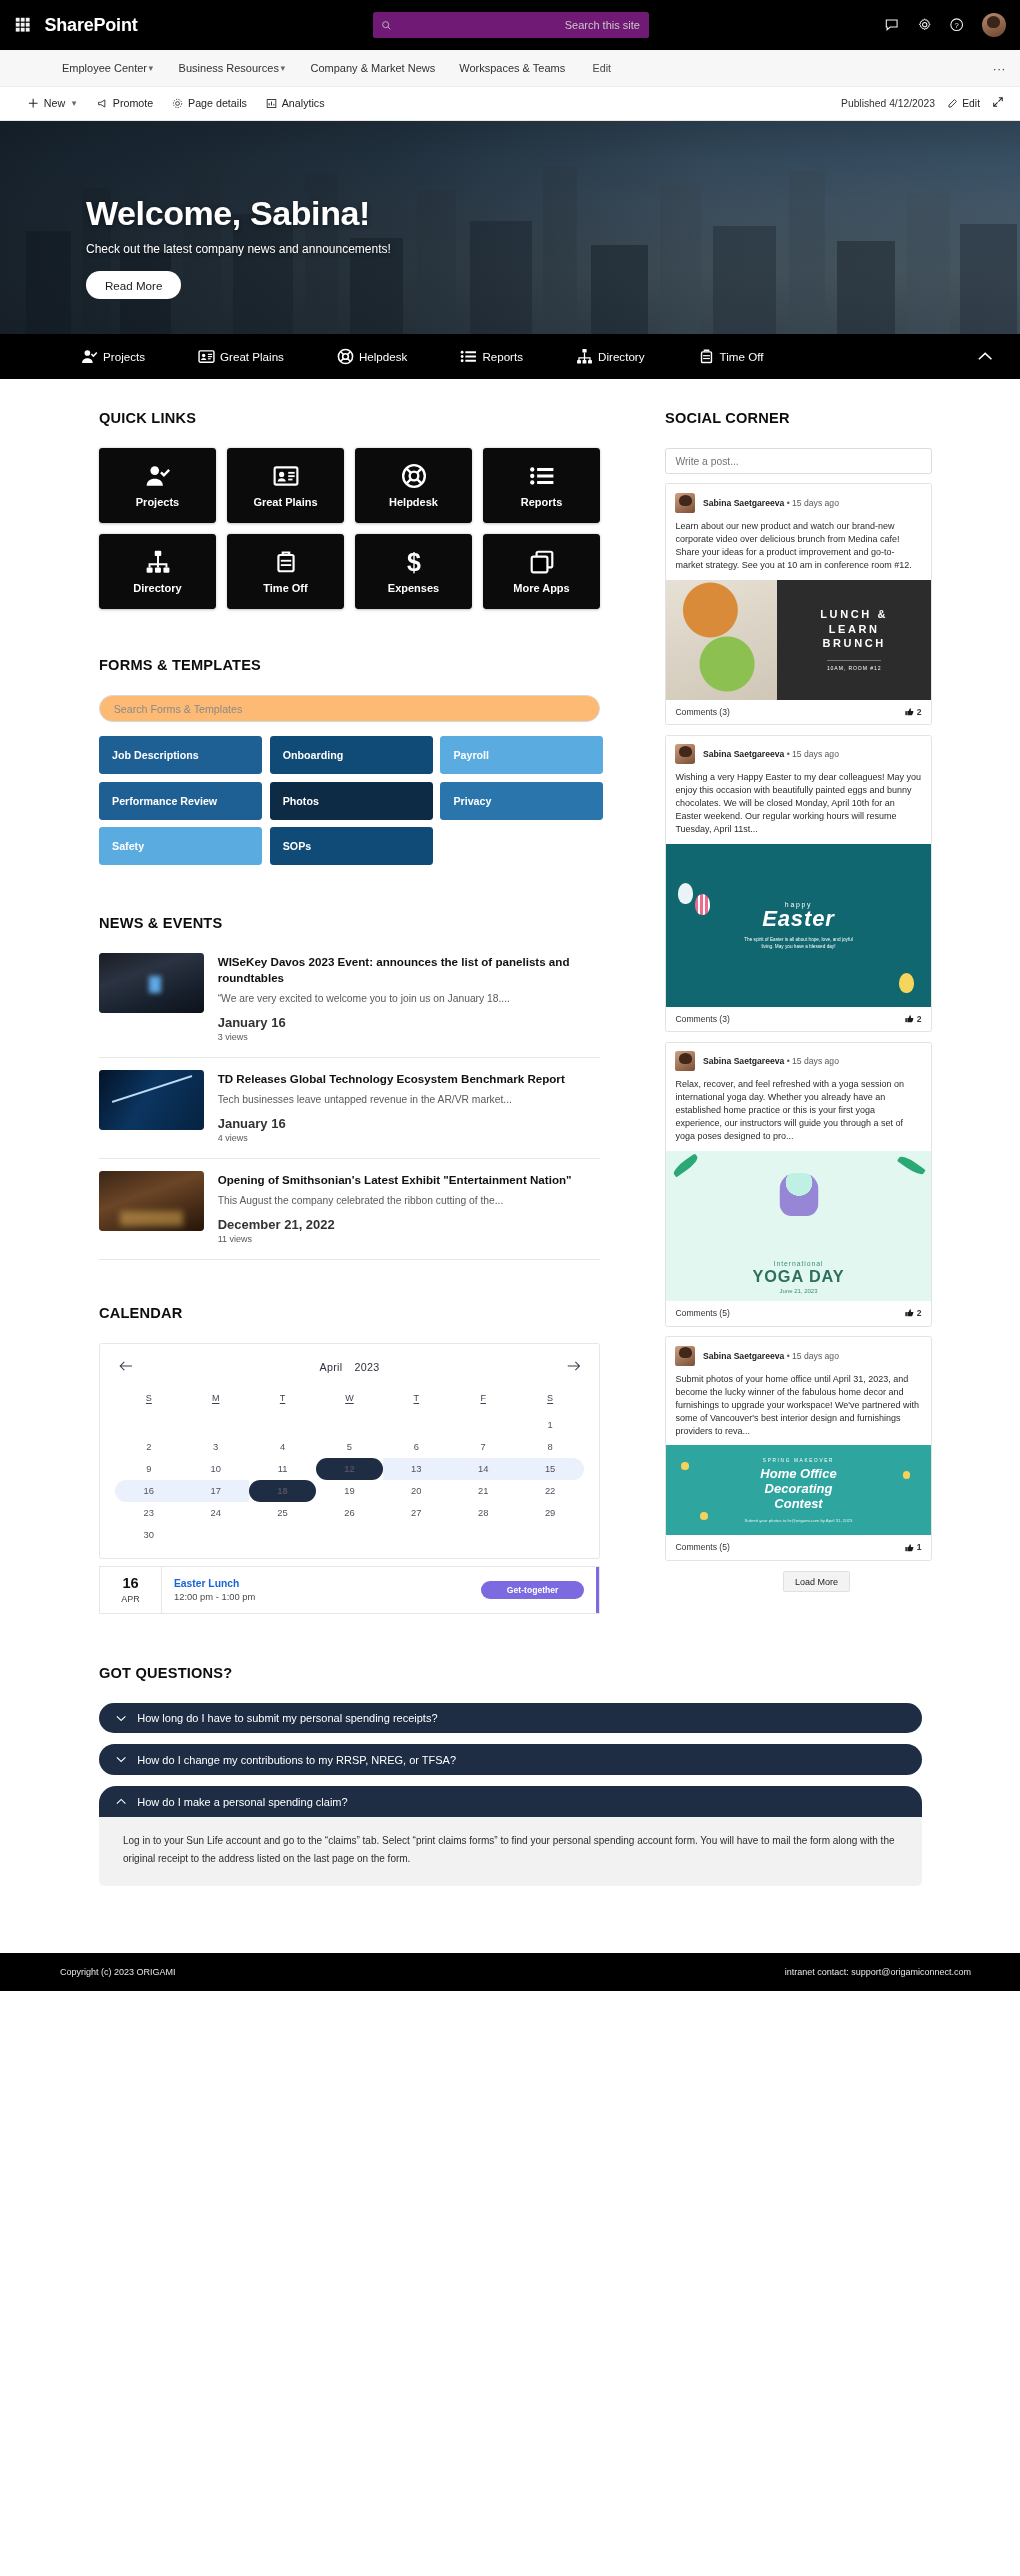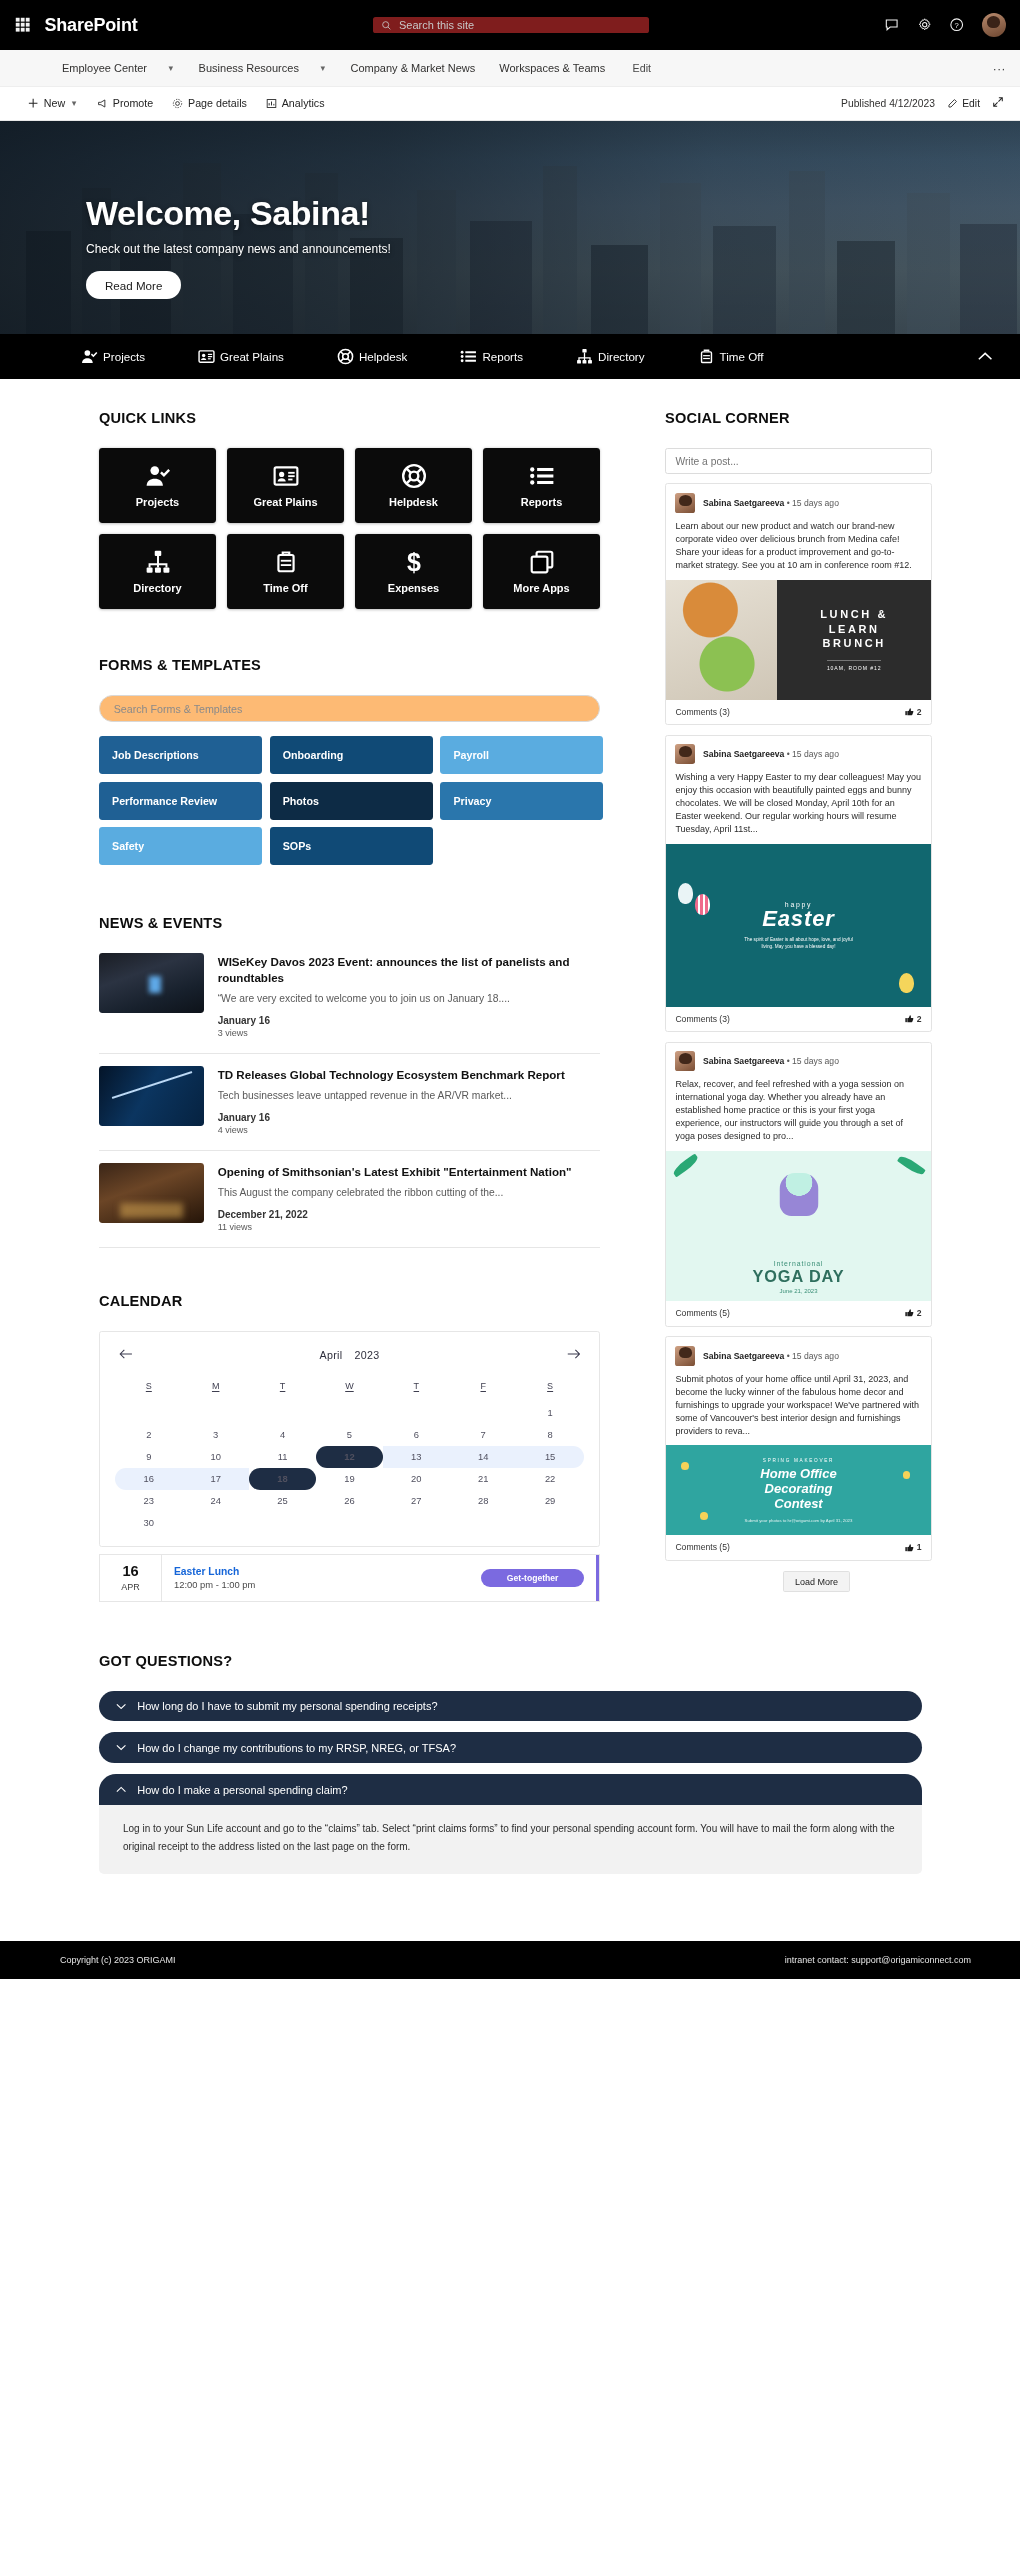--- a/index.html
+++ b/index.html
@@ -24,30 +24,31 @@
     font-size: 18px;
     font-weight: bold;
     letter-spacing: -0.2px;
     color: #fff;
     margin-left: 13.7px;
   }
   .suite-search {
     margin-left: auto;
     margin-right: auto;
     width: 276px;
-    height: 16px;
-    background: #7f1d1d;
+    height: 26px;
+    background: #701a75;
     border-radius: 2.6px;
     display: flex;
     align-items: center;
     padding: 0 8.6px;
     gap: 6.9px;
     position: absolute;
     left: 50%;
     transform: translateX(-50%);
+    justify-content: space-between;
   }
   .suite-search .ph {
     color: #c8c8c8;
     font-size: 11px;
   }
   .suite-right {
     margin-left: auto;
     display: flex;
     align-items: center;
     gap: 17px;
@@ -72,21 +73,21 @@
     display: flex;
     align-items: center;
     padding-left: 50px;
     gap: 0;
     border-bottom: 0.9px solid #eee;
     font-size: 11px;
   }
   .sitenav .nv {
     padding: 6px 12px;
     height: 37px;
-    display: flex; align-items: center; gap: 20px;
+    display: flex; align-items: center; gap: 0;
     color: #323130;
     cursor: pointer;
   }
   .sitenav .nv.edit { color: #474747; font-size: 10.7px; padding-left: 15.4px;}
   .chev { font-size: 7.7px; color: #666; }
   .sitenav-right { margin-left:auto; padding-right: 15.4px; color:#444; font-size:13px;}
 
   
   .cmdbar {
     height: 34px;
@@ -272,21 +273,21 @@
   .thumb-b { background: linear-gradient(120deg,#041428 0%, #0b3560 45%, #062240 100%); }
   .thumb-b::after{content:"";position:absolute;left:10%;top:30%;width:80%;height:1.7px;background:#bcd9f5;transform:rotate(-18deg);filter:blur(0.3px);}
   .thumb-c { background: linear-gradient(160deg,#3a2517 0%, #6b4526 40%, #251509 100%); }
   .thumb-c::after{content:"";position:absolute;left:20%;bottom:8%;width:60%;height:15.4px;background:rgba(230,180,90,.5);filter:blur(3.4px);}
   .news-txt { flex: 1; padding-top: 0.9px; }
   .news-title {
     font-size: 11.6px; font-weight: bold; color: #111;
     line-height: 1.33;
   }
   .news-desc { font-size: 10.3px; color: #595959; margin-top: 6.9px; line-height: 1.3;}
-  .news-date { font-size: 10px; font-weight: bold; color: #333; margin-top: 9.4px; }
+  .news-date { font-size: 13px; font-weight: bold; color: #333; margin-top: 9.4px; }
   .news-views { font-size: 9px; color: #595959; margin-top: 1.7px; }
 
   
   .cal-wrap { margin-top: 45px; }
   .cal-card {
     width: 501px;
     border: 0.9px solid #e6e6e6;
     border-radius: 2.6px;
     background: #fff;
     padding: 12px 15.4px 12px 15.4px;

